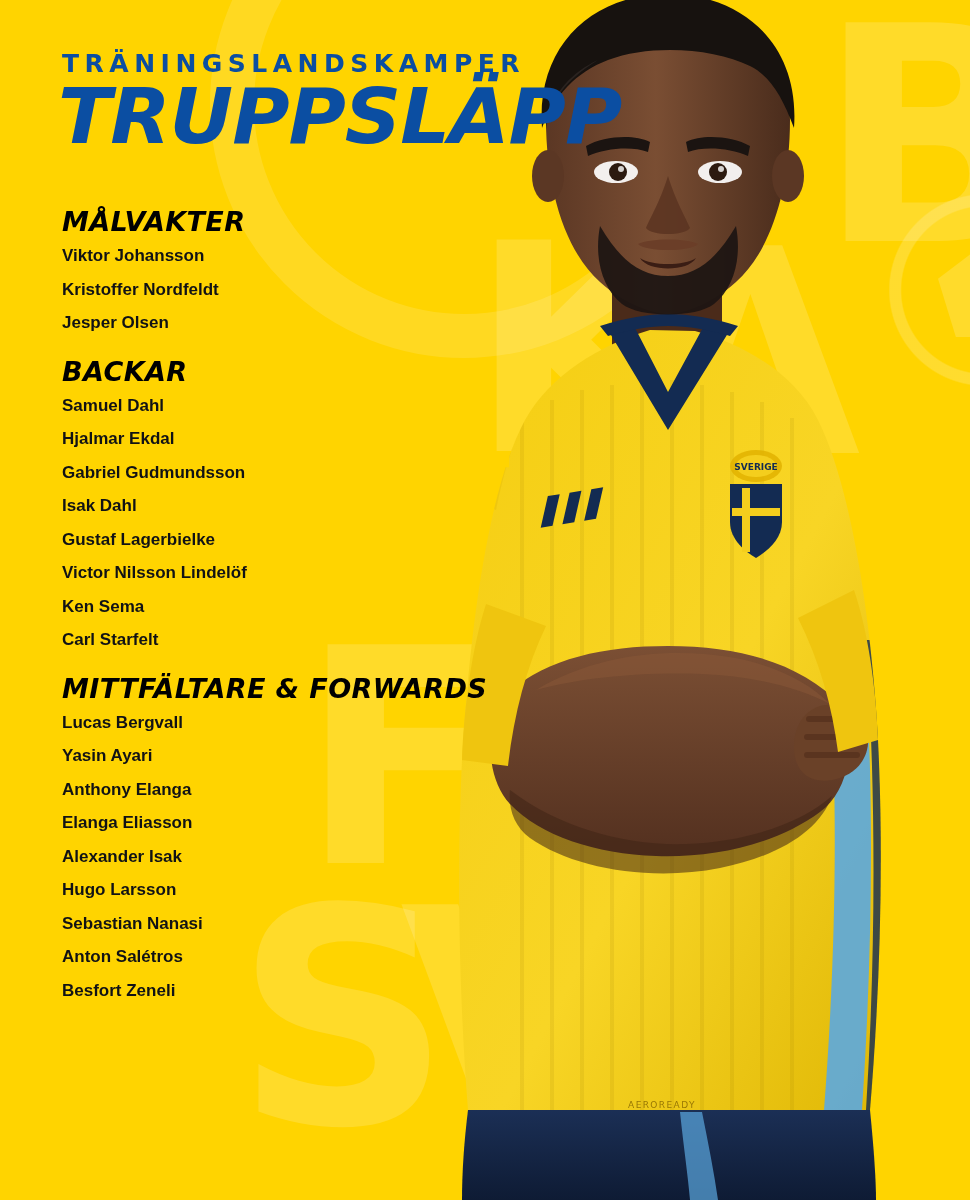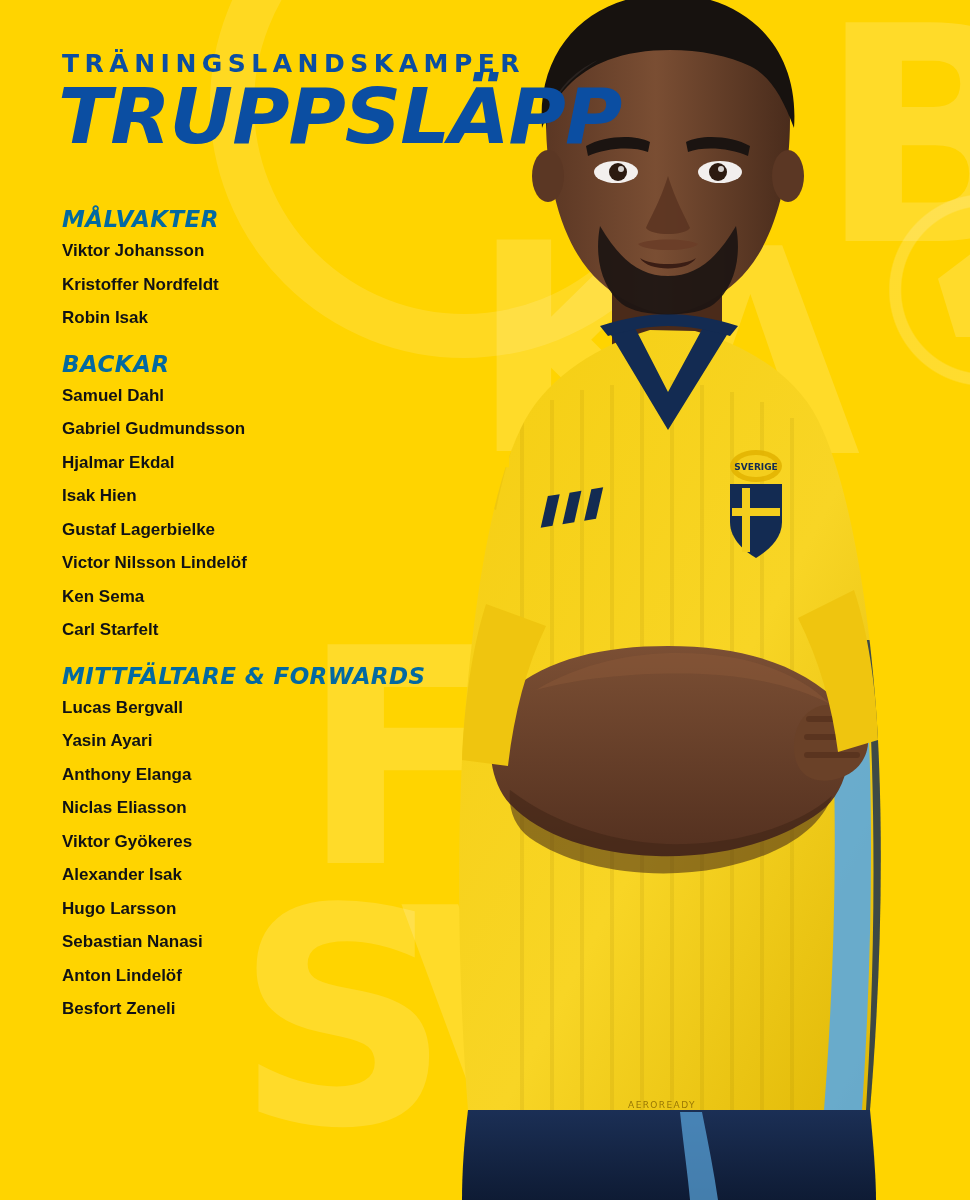--- a/index.html
+++ b/index.html
@@ -108,23 +108,23 @@
     position: absolute;
     left: 62px;
     top: 206px;
     width: 470px;
   }
   .group { margin-bottom: 16px; }
   .group-title {
     font-family: "DejaVu Sans", sans-serif;
     font-weight: 700;
     font-style: italic;
-    font-size: 23px;
+    font-size: 27px;
     letter-spacing: 0.4px;
-    color: #0369a1;
+    color: #000000;
     margin-bottom: 2px;
     white-space: nowrap;
   }
   .player {
     font-family: "Liberation Sans", sans-serif;
     font-weight: 600;
     font-size: 17px;
     line-height: 33.5px;
     color: #111215;
     white-space: nowrap;
@@ -298,45 +298,44 @@
   <div class="content">
     <div class="kicker">TRÄNINGSLANDSKAMPER</div>
     <div class="title">TRUPPSLÄPP</div>
 
     <div class="groups">
 
       <div class="group">
         <div class="group-title">MÅLVAKTER</div>
         <div class="player">Viktor Johansson</div>
         <div class="player">Kristoffer Nordfeldt</div>
-        <div class="player">Robin Isak</div>
+        <div class="player">Jesper Olsen</div>
       </div>
 
       <div class="group">
         <div class="group-title">BACKAR</div>
         <div class="player">Samuel Dahl</div>
+        <div class="player">Hjalmar Ekdal</div>
         <div class="player">Gabriel Gudmundsson</div>
-        <div class="player">Hjalmar Ekdal</div>
-        <div class="player">Isak Hien</div>
+        <div class="player">Isak Dahl</div>
         <div class="player">Gustaf Lagerbielke</div>
         <div class="player">Victor Nilsson Lindelöf</div>
         <div class="player">Ken Sema</div>
         <div class="player">Carl Starfelt</div>
       </div>
 
       <div class="group">
         <div class="group-title">MITTFÄLTARE &amp; FORWARDS</div>
         <div class="player">Lucas Bergvall</div>
         <div class="player">Yasin Ayari</div>
         <div class="player">Anthony Elanga</div>
-        <div class="player">Niclas Eliasson</div>
-        <div class="player">Viktor Gyökeres</div>
+        <div class="player">Elanga Eliasson</div>
         <div class="player">Alexander Isak</div>
         <div class="player">Hugo Larsson</div>
         <div class="player">Sebastian Nanasi</div>
-        <div class="player">Anton Lindelöf</div>
+        <div class="player">Anton Salétros</div>
         <div class="player">Besfort Zeneli</div>
       </div>
 
     </div>
   </div>
 
 </div>
 
 </body></html>

